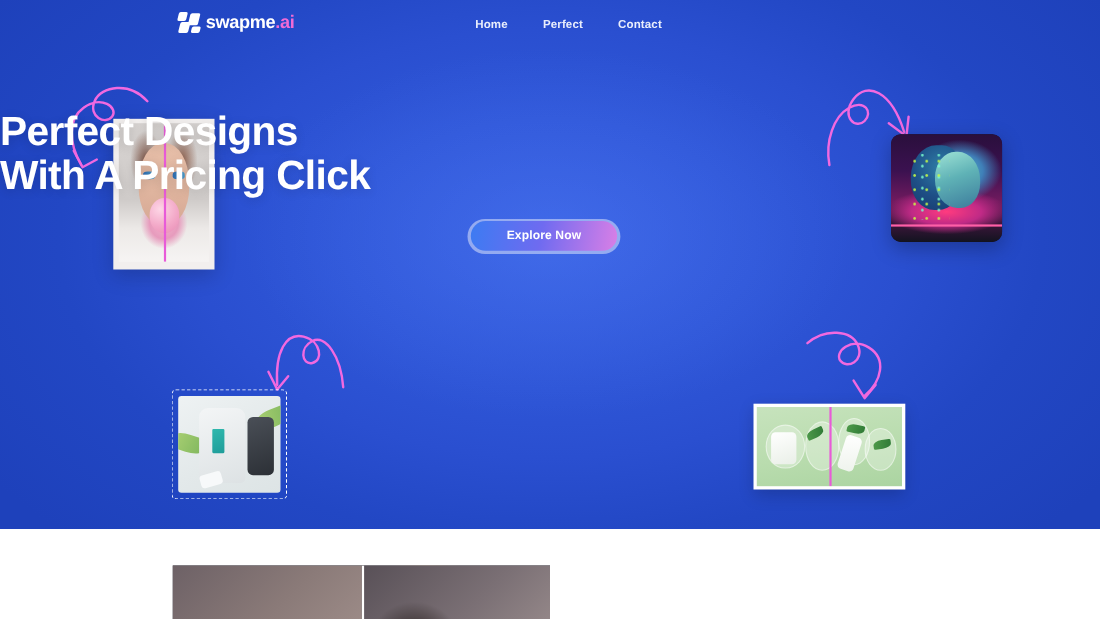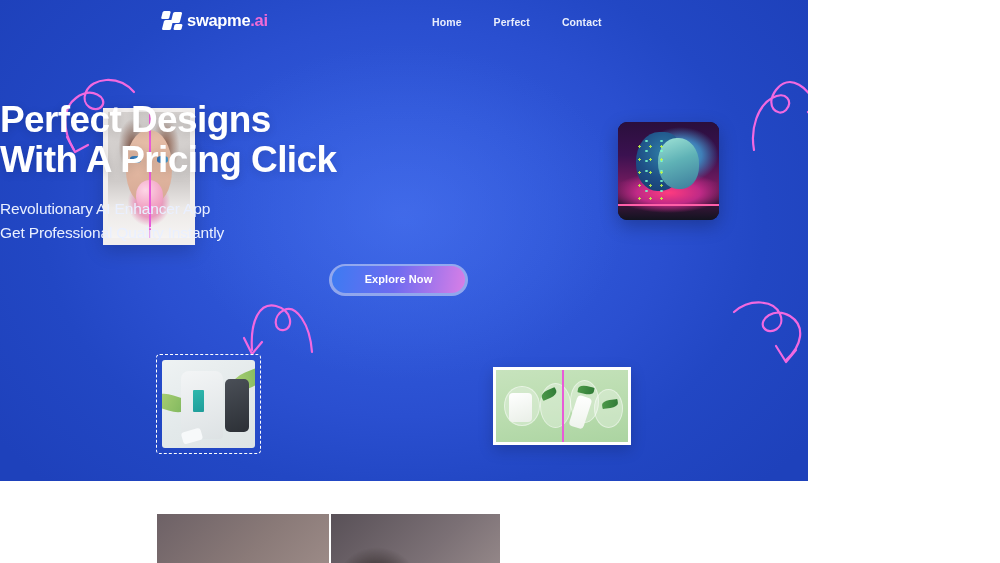--- a/index.html
+++ b/index.html
@@ -7,21 +7,21 @@
     width: 1000px; height: 563px;
     overflow: hidden;
     background: #ffffff;
     font-family: "Liberation Sans", sans-serif;
     -webkit-font-smoothing: antialiased;
   }
 
   
   .hero {
     position: relative;
-    width: 808px;
+    width: 1000px;
     height: 481px;
     overflow: hidden;
     background:
       radial-gradient(ellipse 62% 78% at 50% 46%, #3660e0 0%, #2f57d8 30%, #2a4fd0 52%, #2247c4 72%, #1e41bb 100%);
   }
   .hero::after{
     content:"";
     position:absolute; inset:0;
     background: radial-gradient(ellipse 40% 50% at 50% 44%, rgba(90,130,255,.30) 0%, rgba(90,130,255,0) 70%);
     pointer-events:none;
@@ -332,24 +332,20 @@
       <a href="#">Contact</a>
     </div>
 
   </nav>
 
   <div class="hero-center">
     <h1 class="hero-title">
       <span>Perfect Designs</span><br>
       <span>With A Pricing Click</span>
     </h1>
-    <p class="hero-sub">
-      <span>Revolutionary AI Enhancer App</span><br>
-      <span>Get Professional Quality Instantly</span>
-    </p>
     <div class="cta-wrap">
       <div class="cta">
         <span class="cta-inner">Explore Now</span>
       </div>
     </div>
   </div>
 
   <div class="card card-portrait">
     <div class="portrait-art">
       <div class="face"></div>

